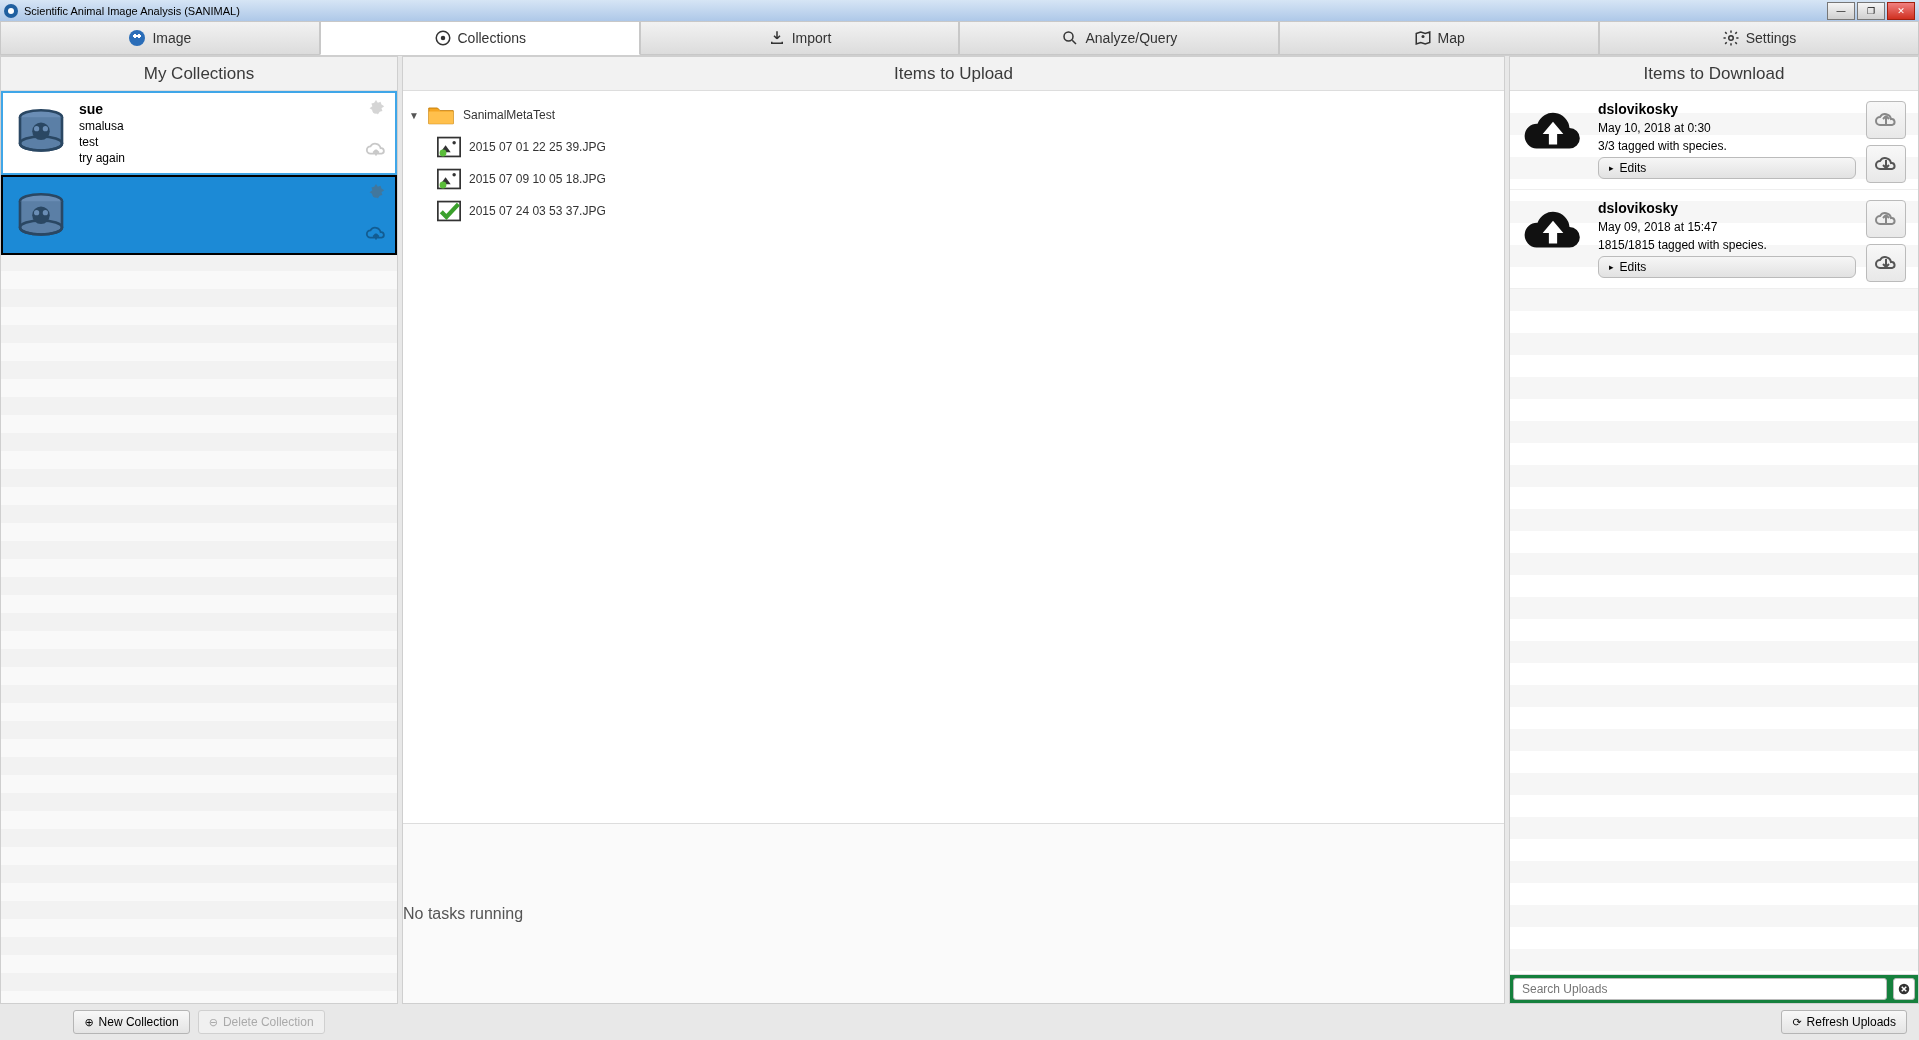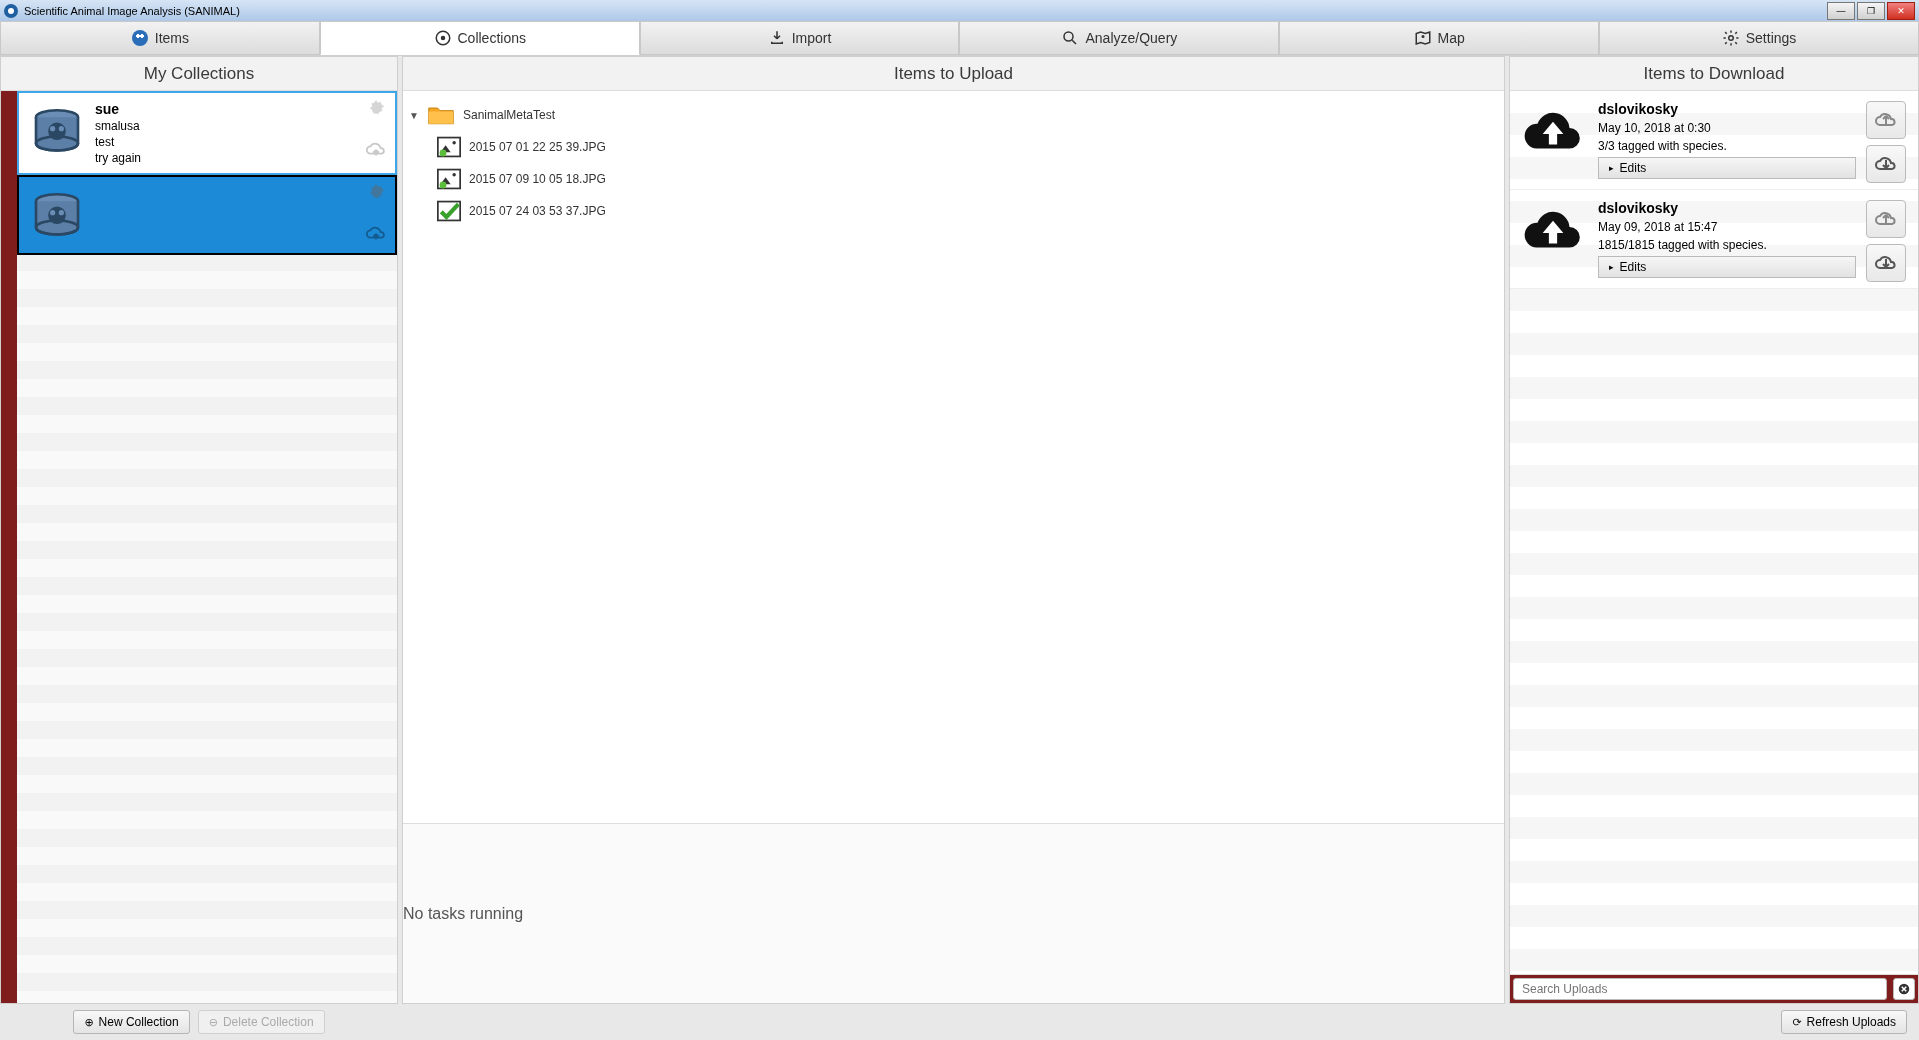--- a/index.html
+++ b/index.html
@@ -18,29 +18,29 @@
 
 .tabrow { height: 34px; background: #e9e9e9; display:flex; align-items:flex-end; border-bottom: 1px solid #cfcfcf; }
 .tab { flex:1; height:34px; display:flex; align-items:center; justify-content:center; gap:6px; background:linear-gradient(to bottom,#f2f2f2,#dcdcdc); border:1px solid #c8c8c8; position:relative; cursor:pointer; font-size:14px; color:#333;}
 .tab.active { background:#fff; border-bottom-color:#fff; font-weight:normal; }
 .tab-icon { width:18px; height:18px; display:inline-flex; align-items:center; justify-content:center; }
 .home-icon { width:16px;height:16px;background:#2a6db8;border-radius:50%;position:relative;}
 .home-icon::after{content:"";position:absolute;top:3px;left:3px;width:10px;height:10px;background:radial-gradient(circle at 30% 30%, #fff 20%, transparent 21%), radial-gradient(circle at 70% 30%, #fff 20%, transparent 21%);}
 
 
 .main { display:flex; height: calc(1040px - 22px - 34px - 36px); }
-.col { display:flex; flex-direction:column; border:1px solid #cfcfcf; background:#7f1d1d; }
+.col { display:flex; flex-direction:column; border:1px solid #cfcfcf; background:#15803d; }
 .col-left { width: 398px; margin:0; }
 .col-mid { flex:1; margin:0 4px; }
 .col-right { width: 410px; }
 
 .col-header { height: 34px; display:flex; align-items:center; justify-content:center; font-size:17px; color:#3a3a3a; background:#f2f2f2; border-bottom:1px solid #ddd; }
 
 
-.coll-list { flex:1; overflow:auto; background: repeating-linear-gradient(to bottom, #f9f9f9 0, #f9f9f9 18px, #f2f2f2 18px, #f2f2f2 36px); margin-left: 16px; }
+.coll-list { flex:1; overflow:auto; background: repeating-linear-gradient(to bottom, #f9f9f9 0, #f9f9f9 18px, #f2f2f2 18px, #f2f2f2 36px); }
 .coll-item { padding:8px 10px; border:2px solid transparent; display:flex; gap:10px; position:relative; }
 .coll-item:first-child { border:2px solid #3fa6e8; background:#fff; }
 .coll-item.selected { background:#1c8ad6; color:#fff; border:2px solid #000; }
 .coll-dbicon { width:56px; height:56px; margin-top:4px; }
 .db-svg { width:56px; height:56px; }
 .coll-text { flex:1; display:flex; flex-direction:column; gap:2px; font-size:12px; }
 .coll-title { font-size:14px; font-weight:bold; }
 .coll-item.selected .coll-title { color:#fff; }
 .coll-actions { position:absolute; right:8px; top:6px; display:flex; flex-direction:column; gap:18px; }
 .gear-icon, .cloud-icon { width:22px; height:22px; opacity:0.4; }
@@ -57,21 +57,21 @@
 
 
 .status-area { height: 180px; border-top:1px solid #ddd; background:#fafafa; display:flex; align-items:center; font-size:16px; color:#555; }
 
 
 .dl-list { flex:1; overflow:auto; background: repeating-linear-gradient(to bottom, #fff 0, #fff 22px, #f6f6f6 22px, #f6f6f6 44px); }
 .dl-item { display:flex; padding:10px 8px 6px 8px; gap:10px; border-bottom:1px solid #eee; }
 .dl-cloud { width:70px; display:flex; align-items:flex-start; justify-content:center; padding-top:6px; }
 .dl-info { flex:1; display:flex; flex-direction:column; gap:4px; font-size:12px; }
 .dl-name { font-size:14px; font-weight:bold; }
-.edits-btn { background:linear-gradient(to bottom,#f6f6f6,#e2e2e2); border:1px solid #bbb; border-radius:0; height:22px; display:flex; align-items:center; padding:0 10px; font-size:12px; cursor:pointer; gap:6px; }
+.edits-btn { background:linear-gradient(to bottom,#f6f6f6,#e2e2e2); border:1px solid #bbb; border-radius:6px; height:22px; display:flex; align-items:center; padding:0 10px; font-size:12px; cursor:pointer; gap:6px; }
 .edits-btn::before { content:"▸"; font-size:9px; }
 .dl-side { width:44px; display:flex; flex-direction:column; gap:6px; }
 .side-btn { width:40px; height:38px; border:1px solid #bbb; border-radius:4px; background:linear-gradient(to bottom,#f8f8f8,#e8e8e8); display:flex; align-items:center; justify-content:center; cursor:pointer; }
 
 .search-row { display:flex; gap:6px; padding:3px; border-top:1px solid #ddd; }
 .search-input { flex:1; height:22px; border:1px solid #bbb; border-radius:3px; padding:0 8px; font-size:12px; color:#888; }
 .search-clear { width:22px; height:22px; border:1px solid #bbb; border-radius:3px; background:#fff; display:flex;align-items:center;justify-content:center; cursor:pointer; }
 
 
 .bottombar { height:36px; display:flex; align-items:center; }
@@ -95,21 +95,21 @@
     <div class="titlebar-btn">❐</div>
     <div class="titlebar-btn close">✕</div>
   </div>
 </div>
 
 <div class="tabrow">
   <div class="tab">
     <span class="tab-icon">
         <span class="home-icon"></span>
       </span>
-    <span>Items</span>
+    <span>Image</span>
   </div>
   <div class="tab active">
     <span class="tab-icon">
       <svg viewBox="0 0 24 24" width="18" height="18">
           <circle cx="12" cy="12" r="9" fill="none" stroke="#333" stroke-width="2"></circle>
           <circle cx="12" cy="12" r="3" fill="#333"></circle>
         </svg>
     </span>
     <span>Collections</span>
   </div>

